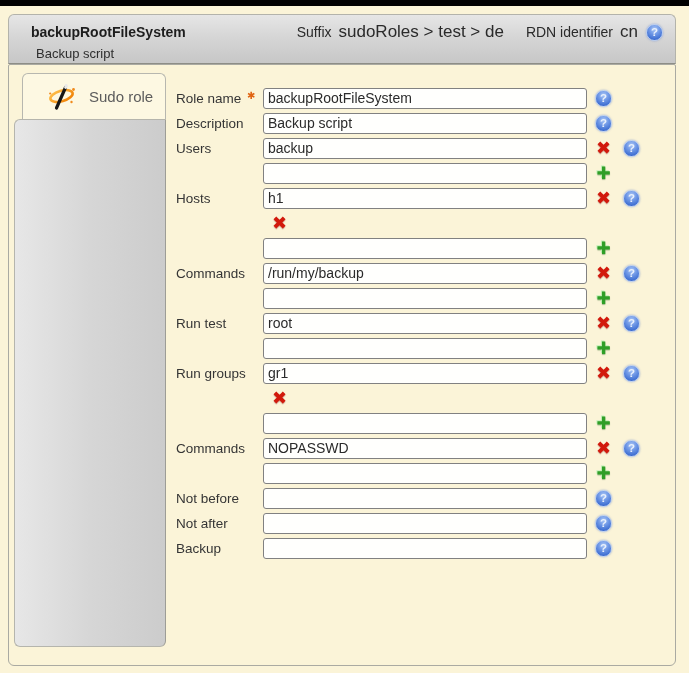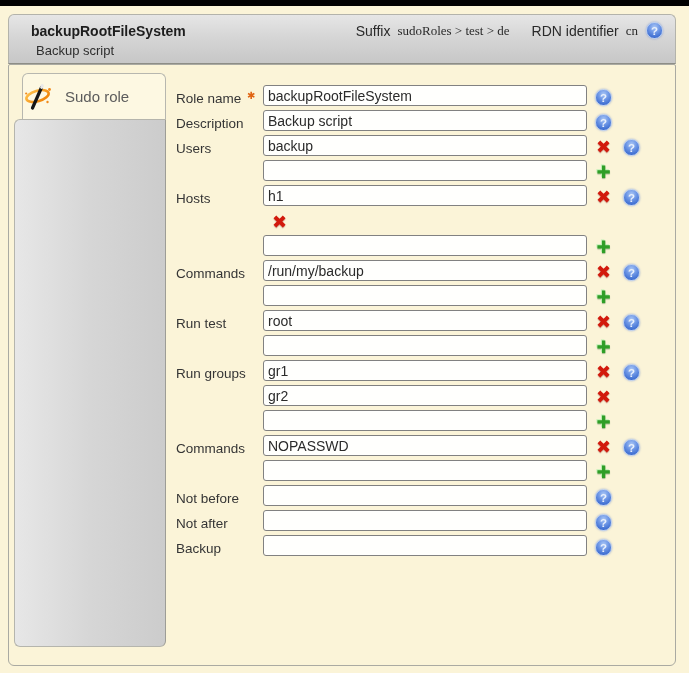--- a/index.html
+++ b/index.html
@@ -17,57 +17,57 @@
     position:absolute; left:8px; top:8px; width:668px; height:50px;
     background:linear-gradient(180deg,#e6e6e6 0%,#d6d6d6 45%,#c7c7c7 100%);
     border:1px solid #b3b3ab;
     border-bottom:1px solid #8d8d86;
     border-radius:6px 6px 0 0;
   }
   .header-row1 { display:flex; align-items:center; padding:7px 12px 0 22px; }
   .header-title { font-weight:bold; font-size:14px; color:#1d1d1d; }
   .header-spacer { flex:1; }
   .hdr-label { font-size:14px; color:#2a2a2a; margin-right:7px; }
-  .hdr-value { font-size:13px; color:#2a2a2a;font-family:Liberation Serif, serif; }
+  .hdr-value { font-size:17px; color:#2a2a2a; }
   .gap20 { width:22px; }
   .header-row2 { padding-left:27px; margin-top:4px; font-size:13px; color:#2e2e2e; }
 
   
   .main-box {
     position:absolute; left:8px; top:58px; width:668px; height:602px;
     border:1px solid #aaaaa2;
     border-radius:2px 2px 6px 6px;
     background:#fbf4d8;
   }
 
   
   .side-tab {
     position:absolute; left:13px; top:8px; width:144px; height:46px;
     background:#fdf8e2;
     border:1px solid #b7b7af;
     border-bottom:none;
     border-radius:6px 6px 0 0;
     display:flex; align-items:center;
-    padding-left:0;
+    padding-left:24px;
     cursor:pointer;
     z-index:2;
   }
   .side-tab-label { font-size:15px; color:#5c5c5c; margin-left:12px; }
   .side-rest {
     position:absolute; left:5px; top:54px; width:152px; height:528px;
     background:linear-gradient(90deg,#e7e7e7 0%,#d6d6d6 50%,#cccccc 100%);
     border:1px solid #b5b5ad;
     border-right:1px solid #9d9d96;
     border-radius:6px;
     border-top-right-radius:0;
   }
 
   
   .form-area { position:absolute; left:167px; top:25px; width:495px; }
-  .form-row { display:flex; align-items:flex-end; height:16px; margin-bottom:9px; }
+  .form-row { display:flex; align-items:center; height:16px; margin-bottom:9px; }
   .row-label { width:87px; font-size:13.5px; color:#353535; flex:none; }
   .req-star { color:#e06312; font-size:10px; vertical-align:4px; margin-left:2px; }
   .row-input {
     width:324px; height:21px; flex:none;
     border:1px solid #818181; border-radius:3px;
     background:#fffffd;
     font-family:"Liberation Sans", sans-serif;
     font-size:14px; color:#2b2b2b;
     padding:0 4px;
     outline:none;
@@ -246,21 +246,20 @@
     <span class="icon-cell">
             <span class="icon-slot">
               <span class="delete-glyph">✖</span>
             </span>
             <span class="icon-slot help-icon">?</span>
           </span>
   </div>
 
   <div class="form-row">
     <span class="row-label"></span>
-    <input class="row-input" type="text" value="gr2" style="">
     <span class="icon-cell">
             <span class="icon-slot">
               <span class="delete-glyph">✖</span>
             </span>
           </span>
   </div>
 
   <div class="form-row">
     <span class="row-label"></span>
     <input class="row-input" type="text" value="" style="">

